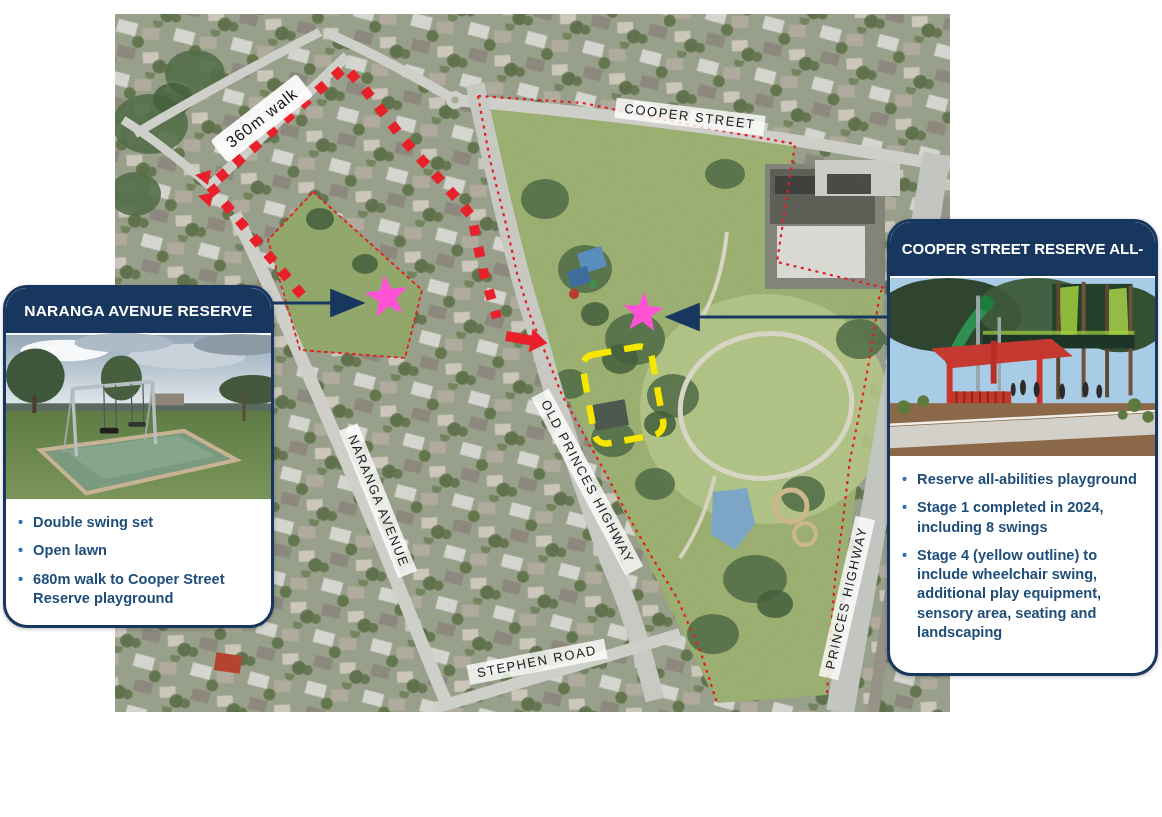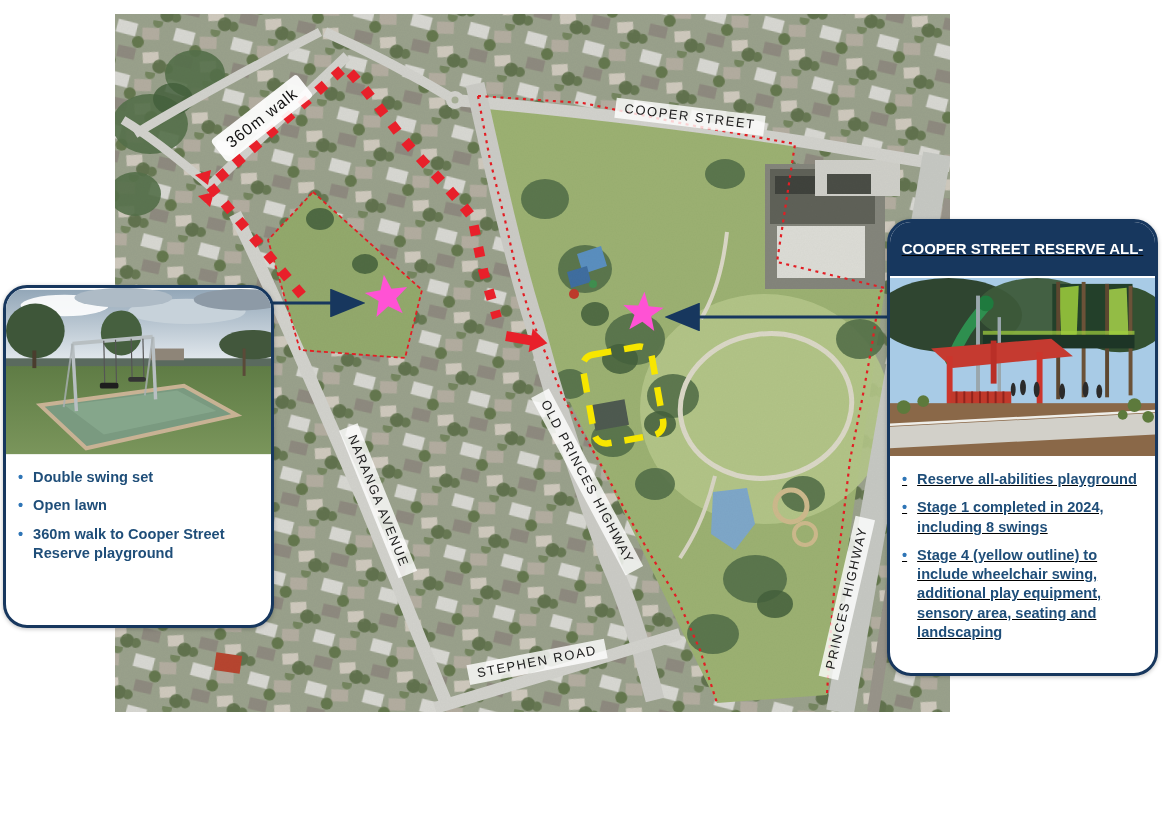--- a/index.html
+++ b/index.html
@@ -18,21 +18,21 @@
     border-radius:4px; padding:5px 12px; color:#111; }
 
   
   .callout { position:absolute; background:#ffffff; border:3px solid #17375E;
     border-radius:24px; overflow:hidden; z-index:5;
     box-shadow:0 1px 4px rgba(0,0,0,0.25); }
   .callout .hdr { background:#17375E; color:#ffffff; font-weight:bold;
     text-align:center; display:flex; flex-direction:column; justify-content:center; }
   #callout-left { left:3px; top:285px; width:271px; height:343px; }
   #callout-left .hdr { height:45px; font-size:15.5px; letter-spacing:0.2px; }
-  #callout-right { left:887px; top:219px; width:271px; height:457px;text-decoration:underline; }
+  #callout-right { left:887px; top:219px; width:271px; height:457px; }
   #callout-right .hdr { height:54px; font-size:15px; line-height:1.38; }
   .photo { width:100%; display:block; }
   .callout .body { padding:12px 14px 10px 12px; }
   .bullets { list-style:none; }
   .bullets li { display:flex; gap:10px; margin-bottom:9px;
     color:#1F4E79; font-weight:bold; font-size:14.6px; line-height:1.32; }
   .bullets li .dot { color:#2E75B6; flex:0 0 auto; }
 
   
   #footer { position:absolute; left:0; top:712px; width:1162px; height:105px; z-index:4; }
@@ -171,20 +171,23 @@
 
     <div class="street-label big" style="left:147px; top:104px; transform:translate(-50%,-50%) rotate(-38deg);">360m walk</div>
     <div class="street-label" style="left:575px; top:103px; transform:translate(-50%,-50%) rotate(7deg);">COOPER STREET</div>
     <div class="street-label" style="left:263px; top:487px; transform:translate(-50%,-50%) rotate(68deg);">NARANGA AVENUE</div>
     <div class="street-label" style="left:472px; top:468px; transform:translate(-50%,-50%) rotate(62deg);">OLD PRINCES HIGHWAY</div>
     <div class="street-label" style="left:422px; top:648px; transform:translate(-50%,-50%) rotate(-11deg);">STEPHEN ROAD</div>
     <div class="street-label" style="left:732px; top:584px; transform:translate(-50%,-50%) rotate(-77deg);">PRINCES HIGHWAY</div>
   </div>
 
   <div id="callout-left" class="callout">
+    <div class="hdr">
+      <span>NARANGA AVENUE RESERVE</span>
+    </div>
     <svg class="photo" viewBox="0 0 271 168" height="168">
       <defs>
         <linearGradient id="skyL" x1="0" y1="0" x2="0" y2="1">
           <stop offset="0" stop-color="#93a7b8"></stop>
             <stop offset="1" stop-color="#e8edf1"></stop>
         </linearGradient>
         <linearGradient id="grassL" x1="0" y1="0" x2="0" y2="1">
           <stop offset="0" stop-color="#5f7c45"></stop>
             <stop offset="1" stop-color="#7a955b"></stop>
         </linearGradient>
@@ -221,21 +224,21 @@
         <li>
             <span class="dot">•</span>
             <span>Double swing set</span>
           </li>
         <li>
             <span class="dot">•</span>
             <span>Open lawn</span>
           </li>
         <li>
             <span class="dot">•</span>
-            <span>360m walk to Cooper Street Reserve playground</span>
+            <span>680m walk to Cooper Street Reserve playground</span>
           </li>
       </ul>
     </div>
   </div>
 
   <div id="callout-right" class="callout">
     <div class="hdr">
       <span>COOPER STREET RESERVE ALL-</span>
     </div>
     <svg class="photo" viewBox="0 0 271 182" height="182">

